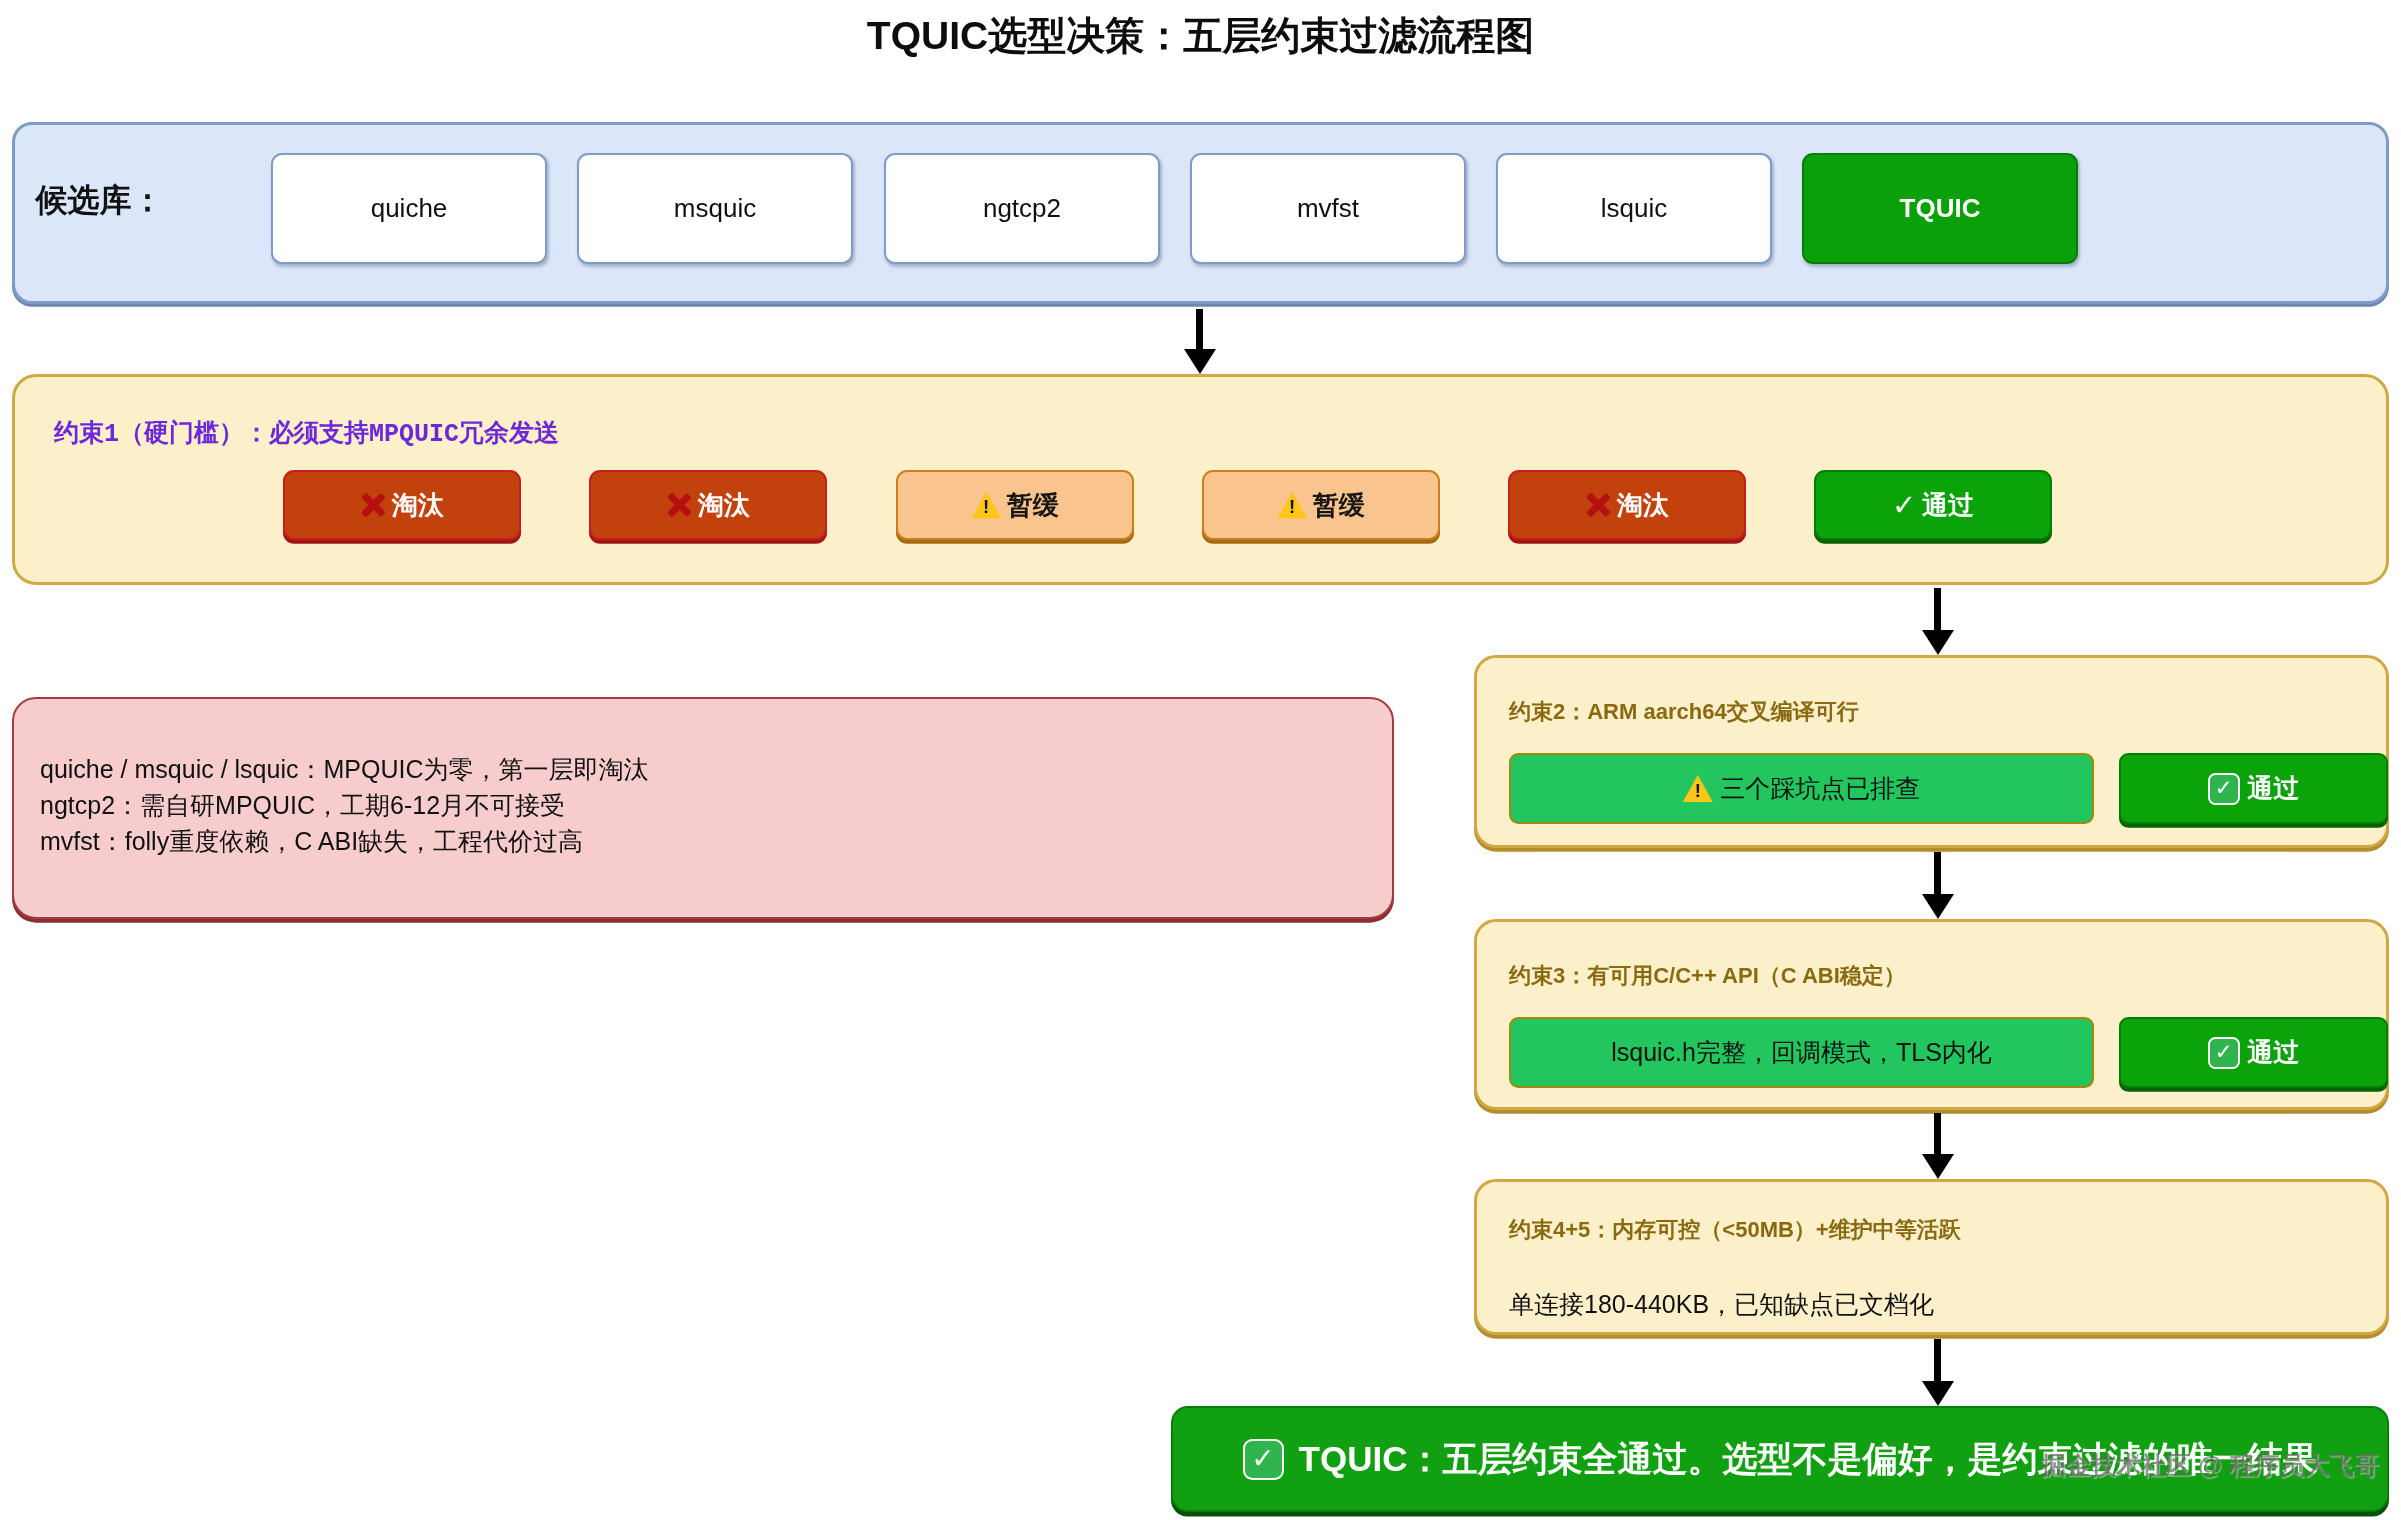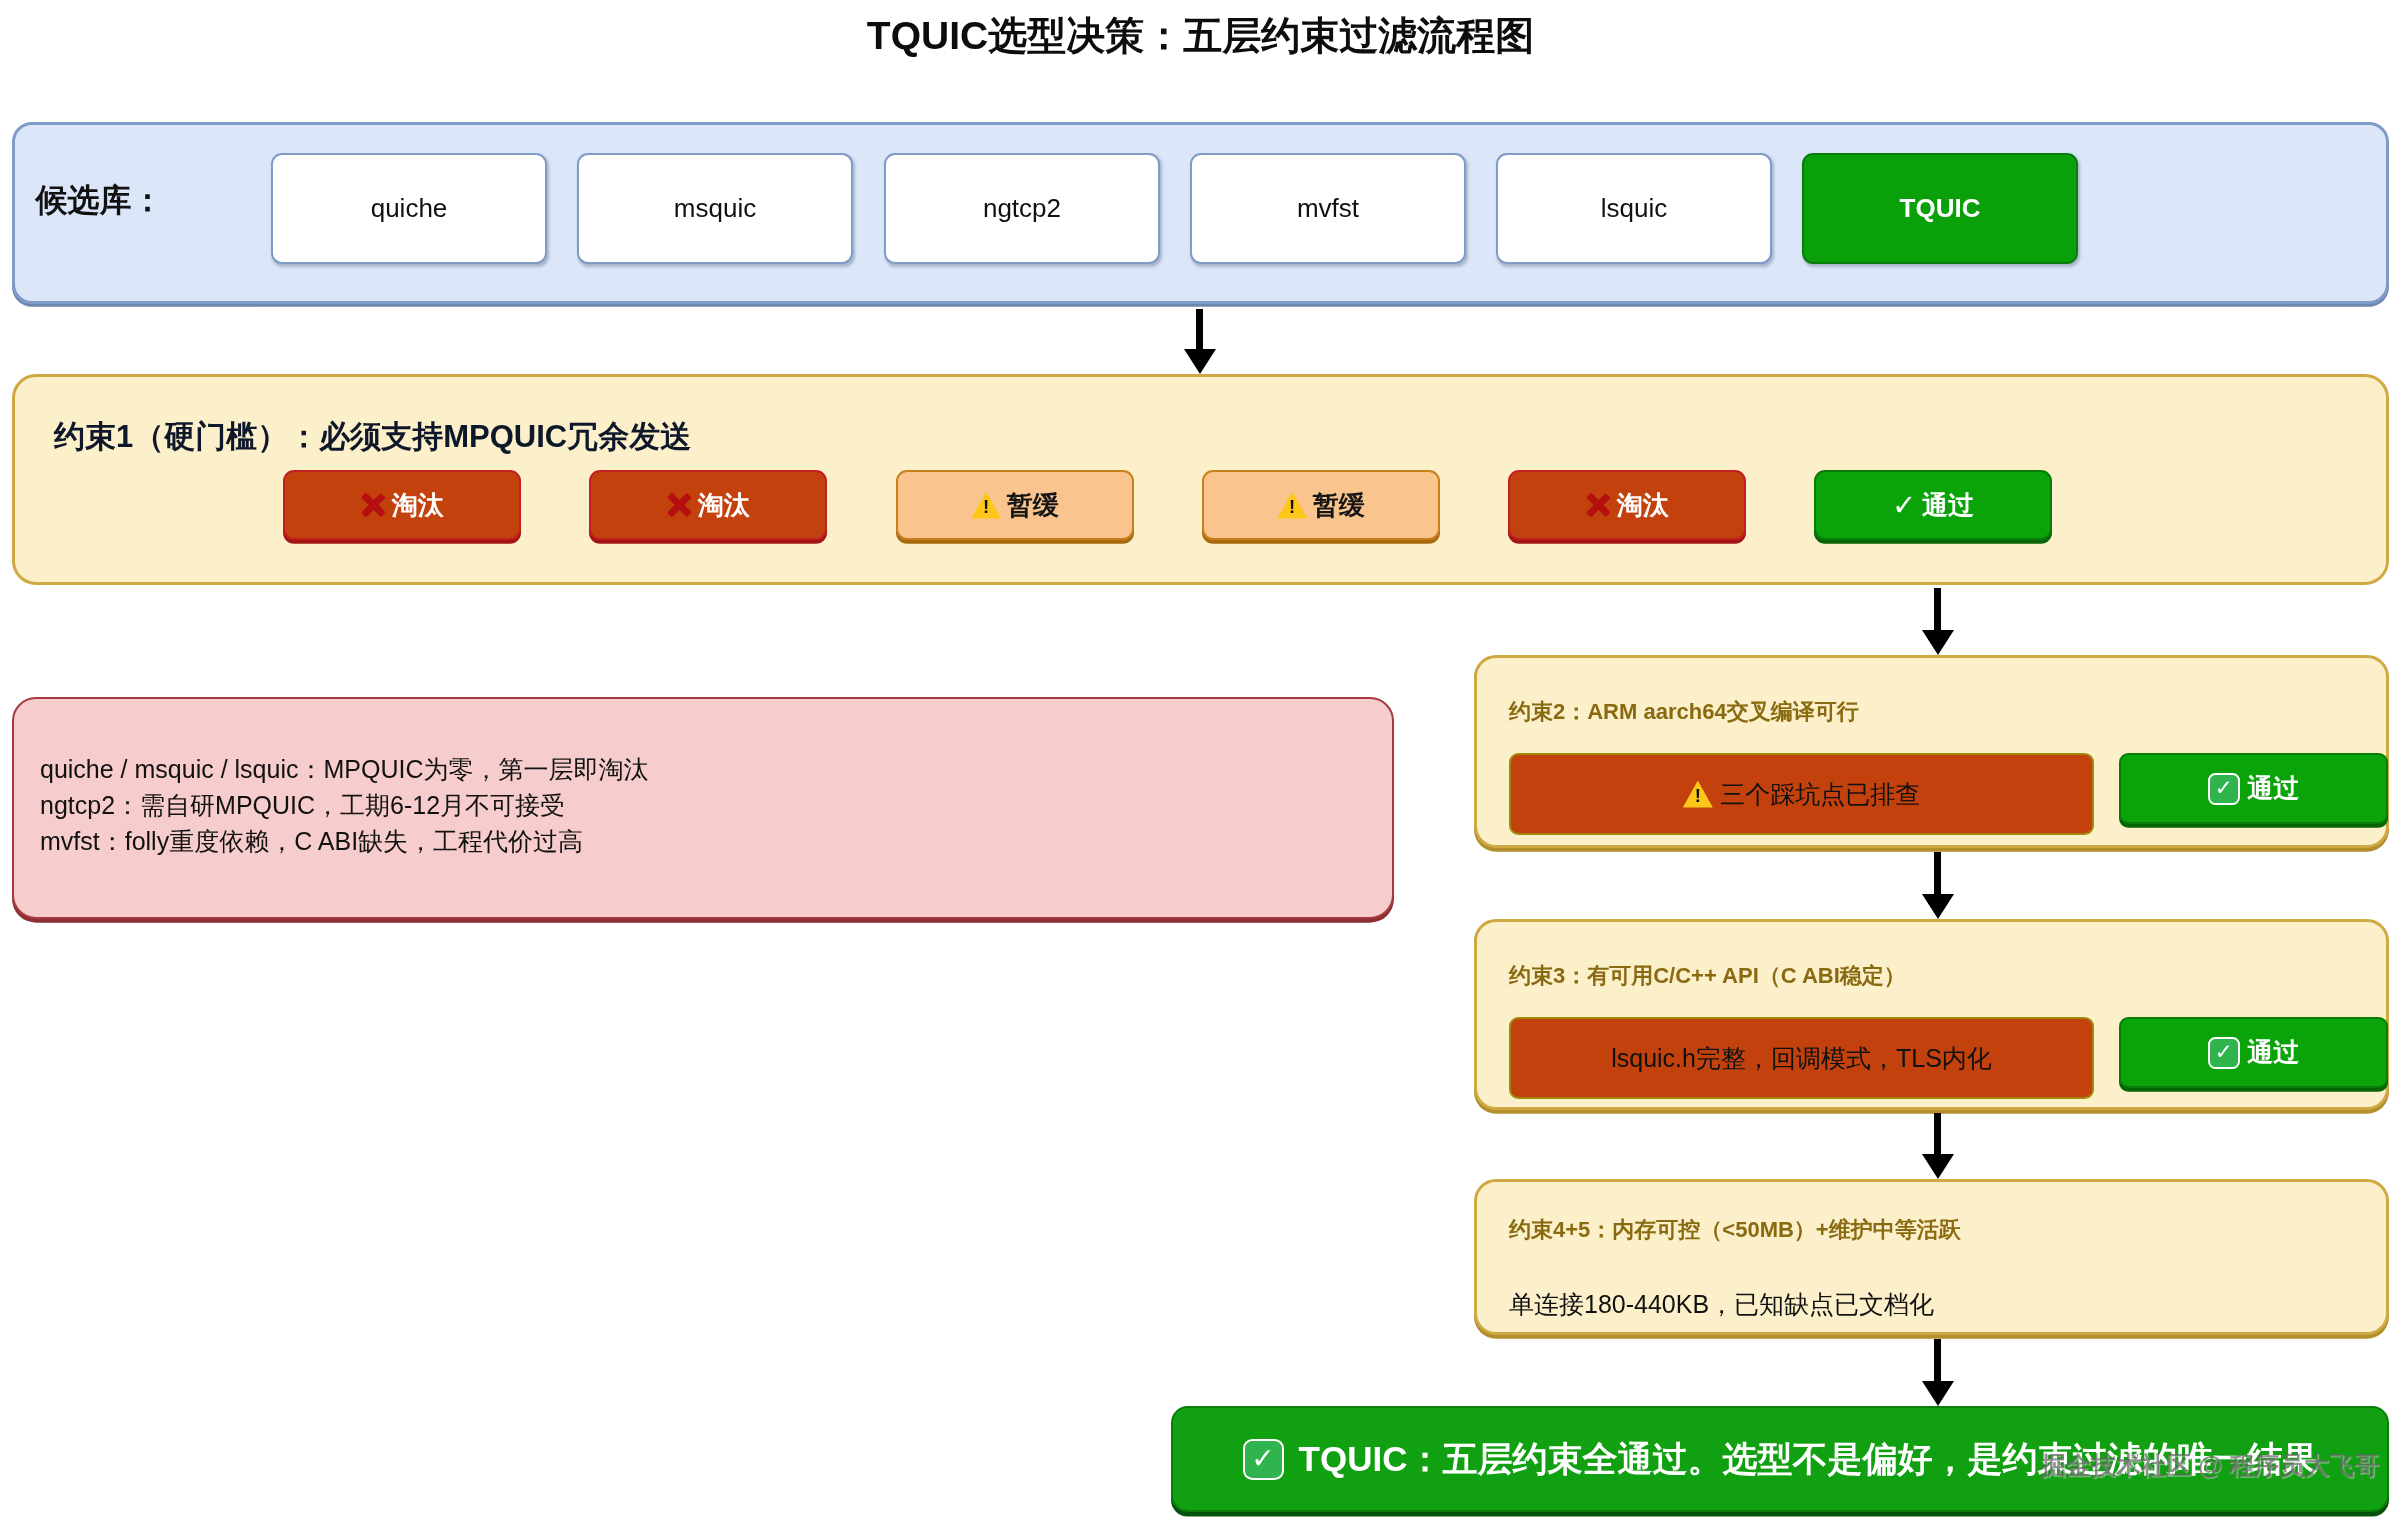--- a/index.html
+++ b/index.html
@@ -16,21 +16,21 @@
   .cand-label{position:absolute;left:20.4px;top:54px;font-size:32px;font-weight:bold;color:#111;}
   .cand-box{position:absolute;top:28px;width:276px;height:111px;background:#ffffff;
             border:2.8px solid #7f9cc8;border-radius:11px;box-sizing:border-box;
             display:flex;align-items:center;justify-content:center;font-size:26px;color:#111;
             box-shadow:1.9px 2.8px 2.8px rgba(90,110,140,.4);}
   .cand-box.tquic{background:#0aa00a;border-color:#0a7c0a;color:#fff;font-weight:bold;}
 
   
   .c1{position:absolute;left:12px;top:374px;width:2377px;height:211px;
       background:#fcf0ca;border:3.7px solid #d0a944;border-radius:24px;box-sizing:border-box;}
-  .c1-title{position:absolute;left:39px;top:39px;font-size:31px;font-weight:bold;color:#0f172a;}
+  .c1-title{position:absolute;left:39px;top:39px;font-size:25px;font-weight:bold;color:#6d28d9;font-family:Liberation Mono, monospace;}
   .badge{position:absolute;top:93px;width:238px;height:70px;border-radius:11px;box-sizing:border-box;
          display:flex;align-items:center;justify-content:center;gap:5.6px;font-size:26px;font-weight:bold;}
   .badge.fail{background:#c2410c;border:2.8px solid #c41f1f;color:#fff;box-shadow:0 3.7px 0 #a31414;}
   .badge.hold{background:#f9c48e;border:2.8px solid #c8801c;color:#161616;box-shadow:0 3.7px 0 #a8690f;}
   .badge.pass{background:#0aa30a;border:2.8px solid #077c07;color:#fff;box-shadow:0 3.7px 0 #066306;}
 
   
   .x-icon{position:relative;display:inline-block;width:26px;height:28px;}
   .x-icon::before,.x-icon::after{content:"";position:absolute;left:10.2px;top:0;width:6.5px;height:28px;
       background:#b50f0f;border-radius:1.9px;}
@@ -55,22 +55,22 @@
         box-shadow:0 3.7px 0 #8c2f34;padding:52px 26px 0;font-size:25px;line-height:36px;color:#111;}
 
   
   .cbox{position:absolute;left:1474px;width:915px;background:#fcf0ca;border:3.7px solid #d0a944;
         border-radius:22px;box-sizing:border-box;box-shadow:0 3.7px 0 #b38e2d;}
   .cb-title{position:absolute;left:32px;top:39px;font-size:22px;font-weight:bold;color:#8a6a10;white-space:nowrap;}
   #c2{top:655px;height:193px;}
   #c3{top:919px;height:191px;}
   #c45{top:1179px;height:156px;}
   #c45 .cb-title{top:33px;}
-  .detail{position:absolute;left:32px;top:95px;width:585px;height:82px;
-          background:#c2410c;border:2.8px solid #a3880e;border-radius:9.3px;box-sizing:border-box;
+  .detail{position:absolute;left:32px;top:95px;width:585px;height:71px;
+          background:#22c55e;border:2.8px solid #a3880e;border-radius:9.3px;box-sizing:border-box;
           display:flex;align-items:center;justify-content:center;gap:7.4px;font-size:25px;color:#111;}
   .pass-btn{position:absolute;left:642px;top:95px;width:269px;height:71px;
           background:#0aa30a;border:2.8px solid #077c07;border-radius:9.3px;box-sizing:border-box;
           display:flex;align-items:center;justify-content:center;gap:7.4px;
           font-size:26px;font-weight:bold;color:#fff;box-shadow:0 3.7px 0 #066306;}
   .sub{position:absolute;left:32px;top:106px;font-size:25px;color:#111;white-space:nowrap;}
 
   
   .result{position:absolute;left:1171px;top:1406px;width:1218px;height:106px;
           background:#11a011;border:2.8px solid #0b7d0b;border-radius:16.7px;box-sizing:border-box;

